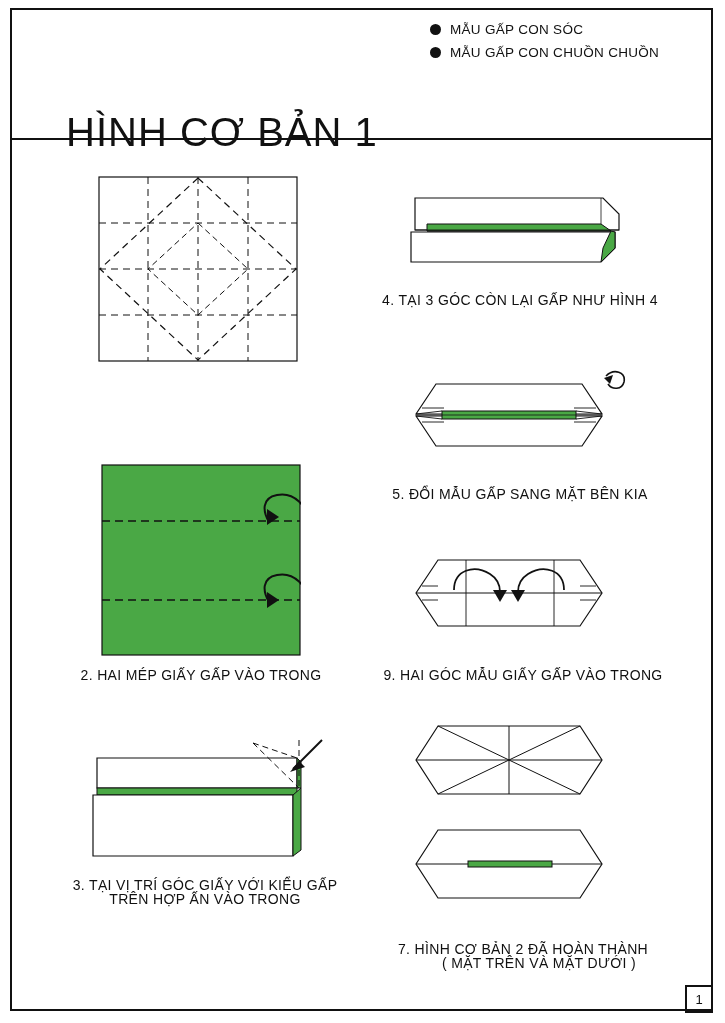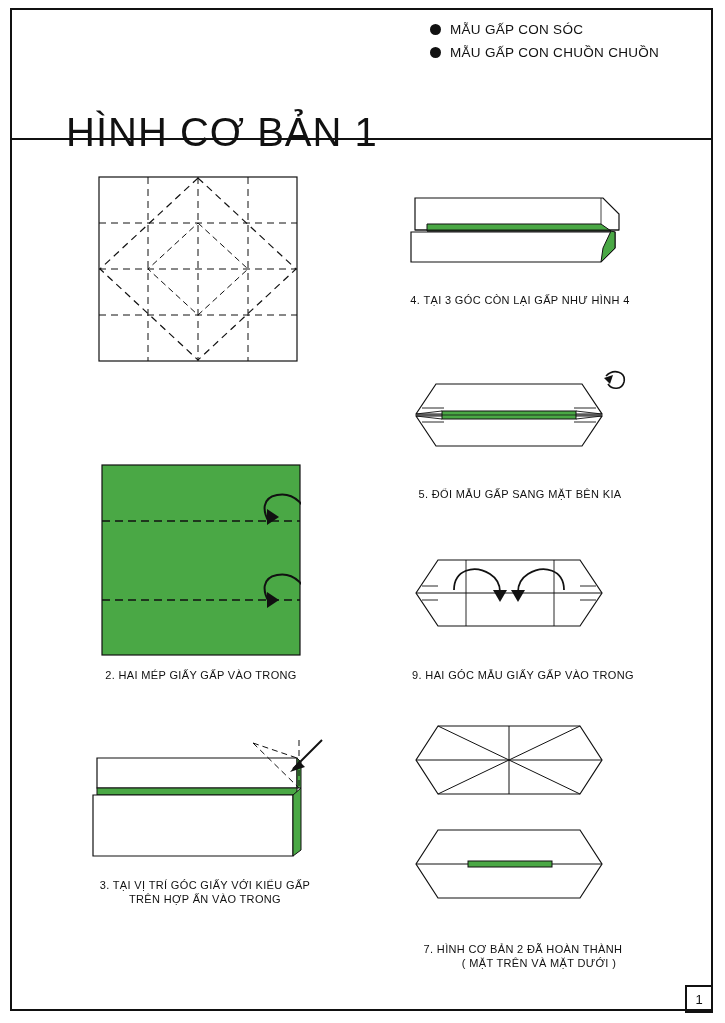--- a/index.html
+++ b/index.html
@@ -69,21 +69,21 @@
     color: #111;
     letter-spacing: 0.3px;
     white-space: nowrap;
   }
   .step {
     position: absolute;
   }
   .caption {
     position: absolute;
     text-align: center;
-    font-size: 11px;
+    font-size: 14px;
     color: #111;
     letter-spacing: 0.35px;
     line-height: 14px;
   }
   .page-number-box {
     position: absolute;
     right: 12px;
     bottom: 10px;
     width: 28px;
     height: 28px;

